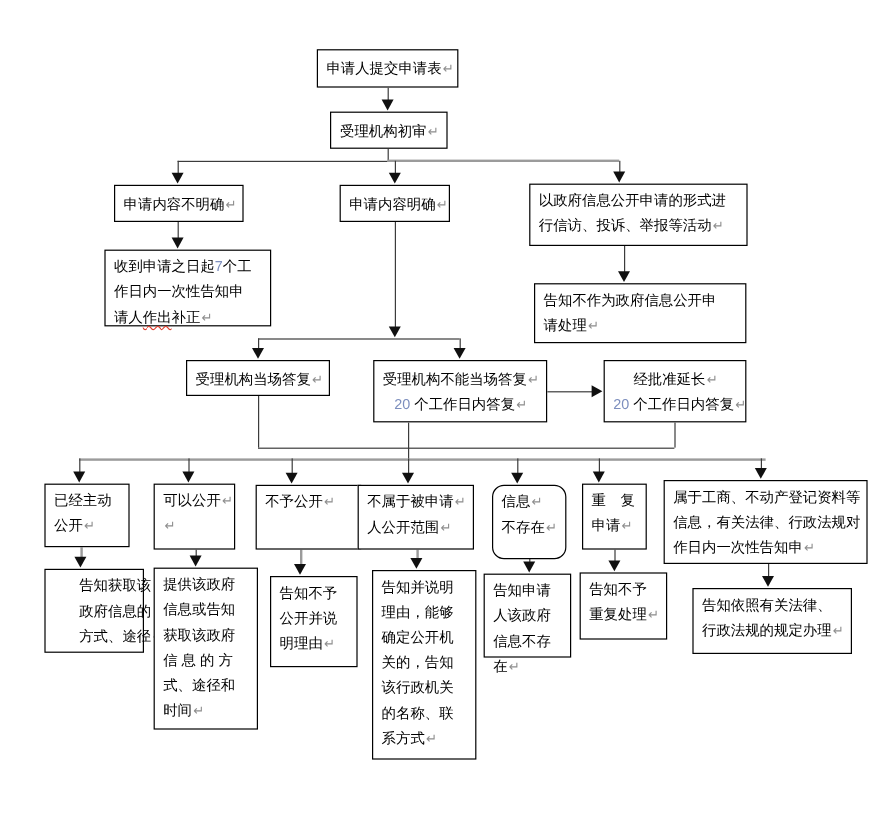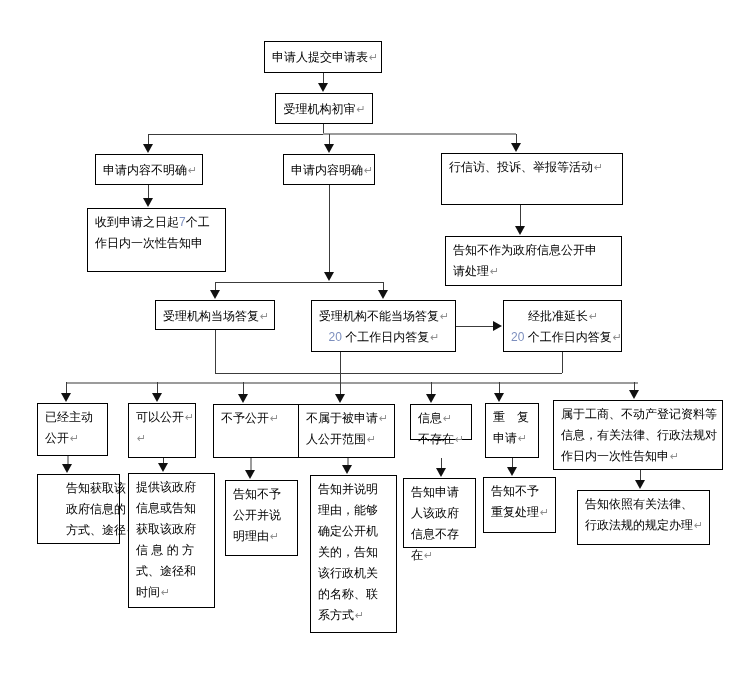--- a/index.html
+++ b/index.html
@@ -105,25 +105,27 @@
     <div class="node c" style="left: 275px; top: 93px; width: 98px; height: 31px;">
       <div class="ln"><span class="s-t">受理机构初审</span><span class="s-r">↵</span></div>
     </div>
     <div class="node c" style="left: 95px; top: 154px; width: 108px; height: 31px;">
       <div class="ln"><span class="s-t">申请内容不明确</span><span class="s-r">↵</span></div>
     </div>
     <div class="node c" style="left: 283px; top: 154px; width: 92px; height: 31px;">
       <div class="ln"><span class="s-t">申请内容明确</span><span class="s-r">↵</span></div>
     </div>
     <div class="node" style="left: 441px; top: 153px; width: 182px; height: 52px;">
+      <div class="ln"><span class="s-t">以政府信息公开申请的形式进</span></div>
       <div class="ln"><span class="s-t">行信访、投诉、举报等活动</span><span class="s-r">↵</span></div>
     </div>
     <div class="node" style="left: 87px; top: 208px; width: 139px; height: 64px;">
       <div class="ln"><span class="s-t">收到申请之日起</span><span class="s-d">7</span><span class="s-t">个工</span></div>
       <div class="ln"><span class="s-t">作日内一次性告知申</span></div>
+      <div class="ln"><span class="s-t">请人</span><span class="s-m">作出</span><span class="s-t">补正</span><span class="s-r">↵</span></div>
     </div>
     <div class="node" style="left: 445px; top: 236px; width: 177px; height: 50px;">
       <div class="ln"><span class="s-t">告知不作为政府信息公开申</span></div>
       <div class="ln"><span class="s-t">请处理</span><span class="s-r">↵</span></div>
     </div>
     <div class="node c" style="left: 155px; top: 300px; width: 120px; height: 30px;">
       <div class="ln"><span class="s-t">受理机构当场答复</span><span class="s-r">↵</span></div>
     </div>
     <div class="node c" style="left: 311px; top: 300px; width: 145px; height: 52px;">
       <div class="ln"><span class="s-t">受理机构不能当场答复</span><span class="s-r">↵</span></div>
@@ -141,21 +143,21 @@
       <div class="ln"><span class="s-t">可以公开</span><span class="s-r">↵</span></div>
       <div class="ln"><span class="s-r">↵</span></div>
     </div>
     <div class="node" style="left: 213px; top: 404px; width: 88px; height: 54px;">
       <div class="ln"><span class="s-t">不予公开</span><span class="s-r">↵</span></div>
     </div>
     <div class="node" style="left: 298px; top: 404px; width: 97px; height: 54px;">
       <div class="ln"><span class="s-t">不属于被申请</span><span class="s-r">↵</span></div>
       <div class="ln"><span class="s-t">人公开范围</span><span class="s-r">↵</span></div>
     </div>
-    <div class="node" style="left: 410px; top: 404px; width: 62px; height: 36px;">
+    <div class="node" style="left: 410px; top: 404px; width: 62px; height: 62px; border-radius: 10px;">
       <div class="ln"><span class="s-t">信息</span><span class="s-r">↵</span></div>
       <div class="ln"><span class="s-t">不存在</span><span class="s-r">↵</span></div>
     </div>
     <div class="node" style="left: 485px; top: 403px; width: 54px; height: 55px;">
       <div class="ln"><span class="s-t">重　复</span></div>
       <div class="ln"><span class="s-t">申请</span><span class="s-r">↵</span></div>
     </div>
     <div class="node" style="left: 553px; top: 400px; width: 170px; height: 70px;">
       <div class="ln"><span class="s-t">属于工商、不动产登记资料等</span></div>
       <div class="ln"><span class="s-t">信息，有关法律、行政法规对</span></div>

